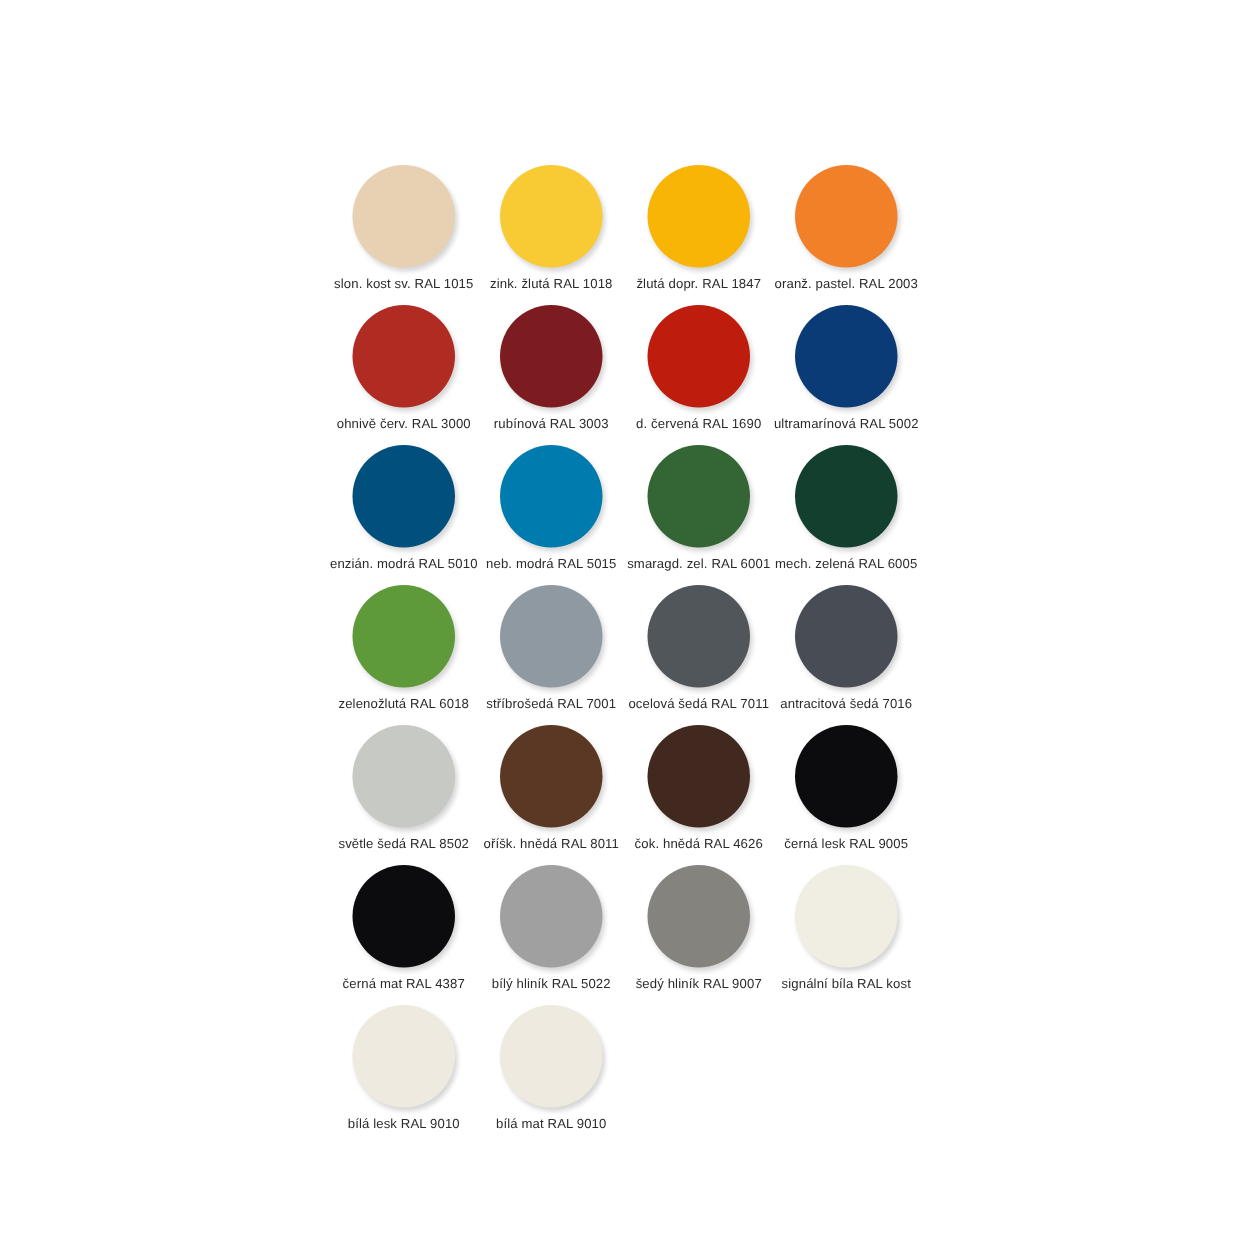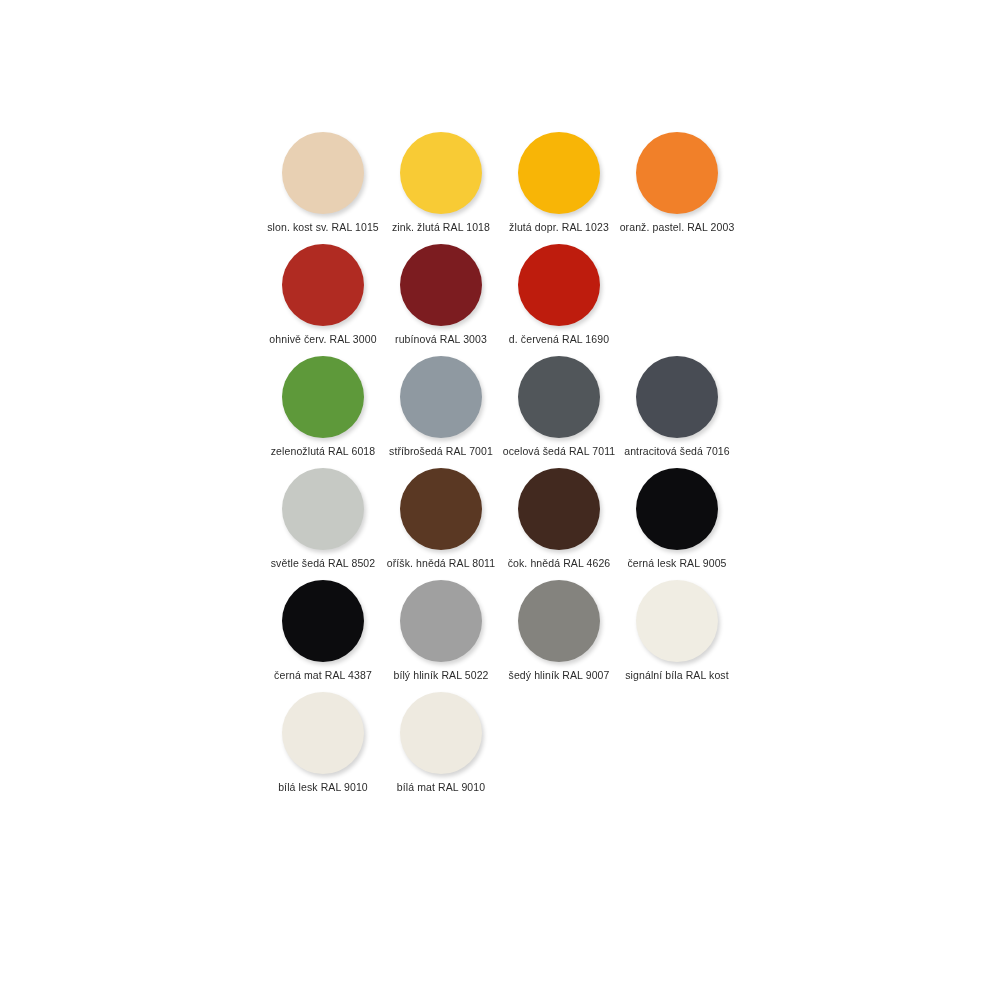--- a/index.html
+++ b/index.html
@@ -78,39 +78,61 @@
         <div class="swatch-cell">
           <div class="swatch-disc" title="slon. kost sv. RAL 1015" style="background: rgb(232, 208, 179);"></div>
           <div class="swatch-label">slon. kost sv. RAL 1015</div>
         </div>
         <div class="swatch-cell">
           <div class="swatch-disc" title="zink. žlutá RAL 1018" style="background: rgb(248, 203, 53);"></div>
           <div class="swatch-label">zink. žlutá RAL 1018</div>
         </div>
         <div class="swatch-cell">
           <div class="swatch-disc" title="žlutá dopr. RAL 1023" style="background: rgb(248, 181, 6);"></div>
-          <div class="swatch-label">žlutá dopr. RAL 1023</div>
+          <div class="swatch-label">žlutá dopr. RAL 1847</div>
         </div>
         <div class="swatch-cell">
           <div class="swatch-disc" title="oranž. pastel. RAL 2003" style="background: rgb(241, 128, 41);"></div>
           <div class="swatch-label">oranž. pastel. RAL 2003</div>
         </div>
       </div>
       <div class="swatch-row">
         <div class="swatch-cell">
           <div class="swatch-disc" title="ohnivě červ. RAL 3000" style="background: rgb(176, 43, 34);"></div>
           <div class="swatch-label">ohnivě červ. RAL 3000</div>
         </div>
         <div class="swatch-cell">
           <div class="swatch-disc" title="rubínová RAL 3003" style="background: rgb(124, 28, 32);"></div>
           <div class="swatch-label">rubínová RAL 3003</div>
         </div>
         <div class="swatch-cell">
           <div class="swatch-disc" title="d. červená RAL 3020" style="background: rgb(190, 28, 13);"></div>
           <div class="swatch-label">d. červená RAL 1690</div>
+        </div>
+        <div class="swatch-cell">
+          <div class="swatch-disc" title="ultramarínová RAL 5002" style="background: rgb(10, 59, 118);"></div>
+          <div class="swatch-label">ultramarínová RAL 5002</div>
+        </div>
+      </div>
+      <div class="swatch-row">
+        <div class="swatch-cell">
+          <div class="swatch-disc" title="enzián. modrá RAL 5010" style="background: rgb(0, 79, 124);"></div>
+          <div class="swatch-label">enzián. modrá RAL 5010</div>
+        </div>
+        <div class="swatch-cell">
+          <div class="swatch-disc" title="neb. modrá RAL 5015" style="background: rgb(0, 123, 174);"></div>
+          <div class="swatch-label">neb. modrá RAL 5015</div>
+        </div>
+        <div class="swatch-cell">
+          <div class="swatch-disc" title="smaragd. zel. RAL 6001" style="background: rgb(52, 101, 52);"></div>
+          <div class="swatch-label">smaragd. zel. RAL 6001</div>
+        </div>
+        <div class="swatch-cell">
+          <div class="swatch-disc" title="mech. zelená RAL 6005" style="background: rgb(19, 63, 47);"></div>
+          <div class="swatch-label">mech. zelená RAL 6005</div>
         </div>
       </div>
       <div class="swatch-row">
         <div class="swatch-cell">
           <div class="swatch-disc" title="zelenožlutá RAL 6018" style="background: rgb(94, 153, 58);"></div>
           <div class="swatch-label">zelenožlutá RAL 6018</div>
         </div>
         <div class="swatch-cell">
           <div class="swatch-disc" title="stříbrošedá RAL 7001" style="background: rgb(143, 153, 161);"></div>
           <div class="swatch-label">stříbrošedá RAL 7001</div>

